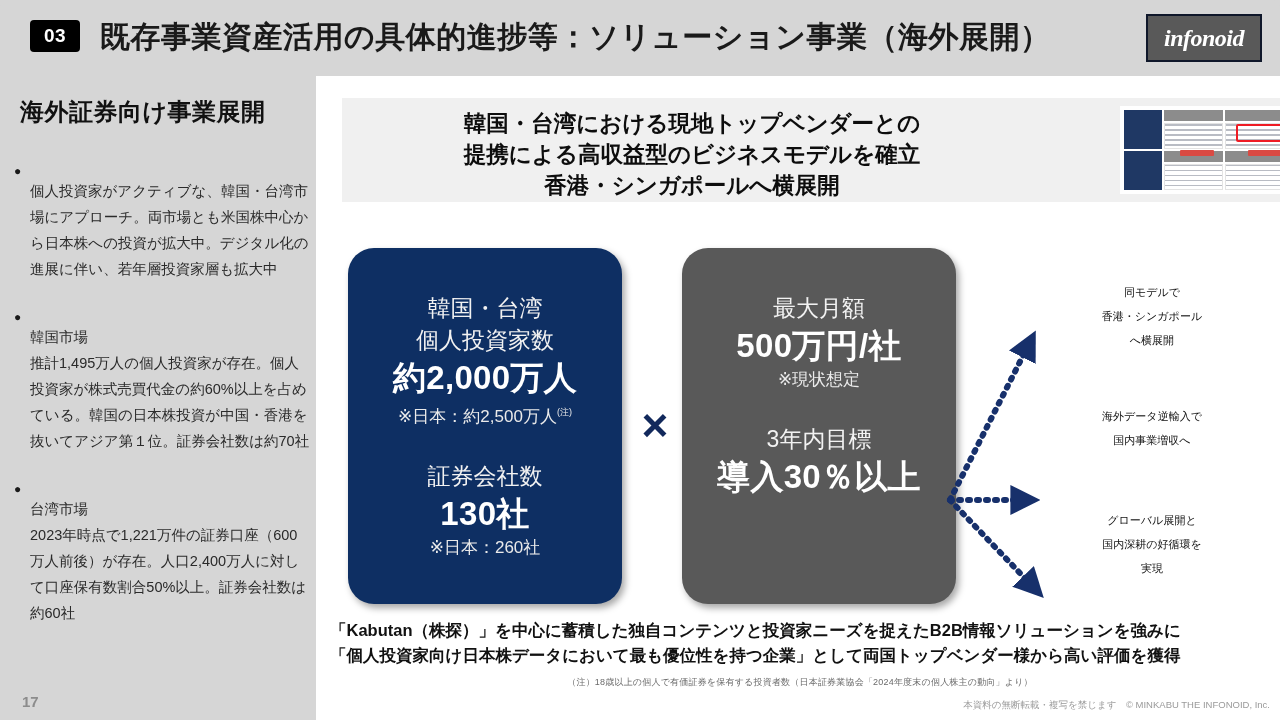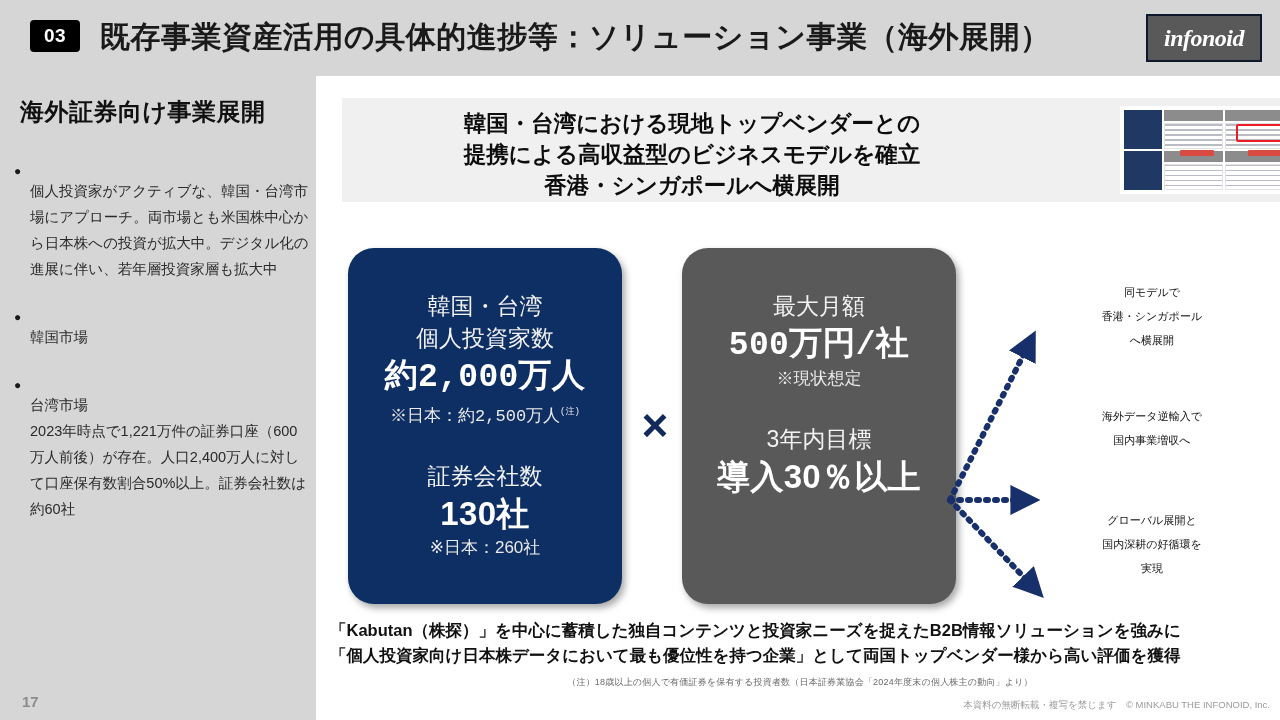--- a/index.html
+++ b/index.html
@@ -212,21 +212,21 @@
   }
   .m-note {
     font-size: 17px;
     line-height: 26px;
     color: #eaeaea;
   }
   .m-note .sup {
     font-size: 9px;
     vertical-align: super;
   }
-  .block-top { padding-top: 44px; font-family: Liberation Mono, monospace; }
+  .block-top { padding-top: 44px; }
   .block-bottom { padding-top: 30px; }
 
   .times-symbol {
     position: absolute;
     left: 312px; top: 322px;
     width: 54px;
     text-align: center;
     font-size: 46px;
     font-weight: bold;
     color: #12295c;
@@ -306,20 +306,21 @@
 
       <div class="bullet">
         <span class="bullet-dot">●</span>
         <span class="bullet-body">個人投資家がアクティブな、韓国・台湾市場にアプローチ。両市場とも米国株中心から日本株への投資が拡大中。デジタル化の進展に伴い、若年層投資家層も拡大中</span>
       </div>
 
       <div class="bullet">
         <span class="bullet-dot">●</span>
         <span class="bullet-body">
           <span class="bullet-head">韓国市場</span><br>
+          <span>推計1,495万人の個人投資家が存在。個人投資家が株式売買代金の約60%以上を占めている。韓国の日本株投資が中国・香港を抜いてアジア第１位。証券会社数は約70社</span>
         </span>
       </div>
 
       <div class="bullet">
         <span class="bullet-dot">●</span>
         <span class="bullet-body">
           <span class="bullet-head">台湾市場</span><br>
           <span>2023年時点で1,221万件の証券口座（600万人前後）が存在。人口2,400万人に対して口座保有数割合50%以上。証券会社数は約60社</span>
         </span>
       </div>

